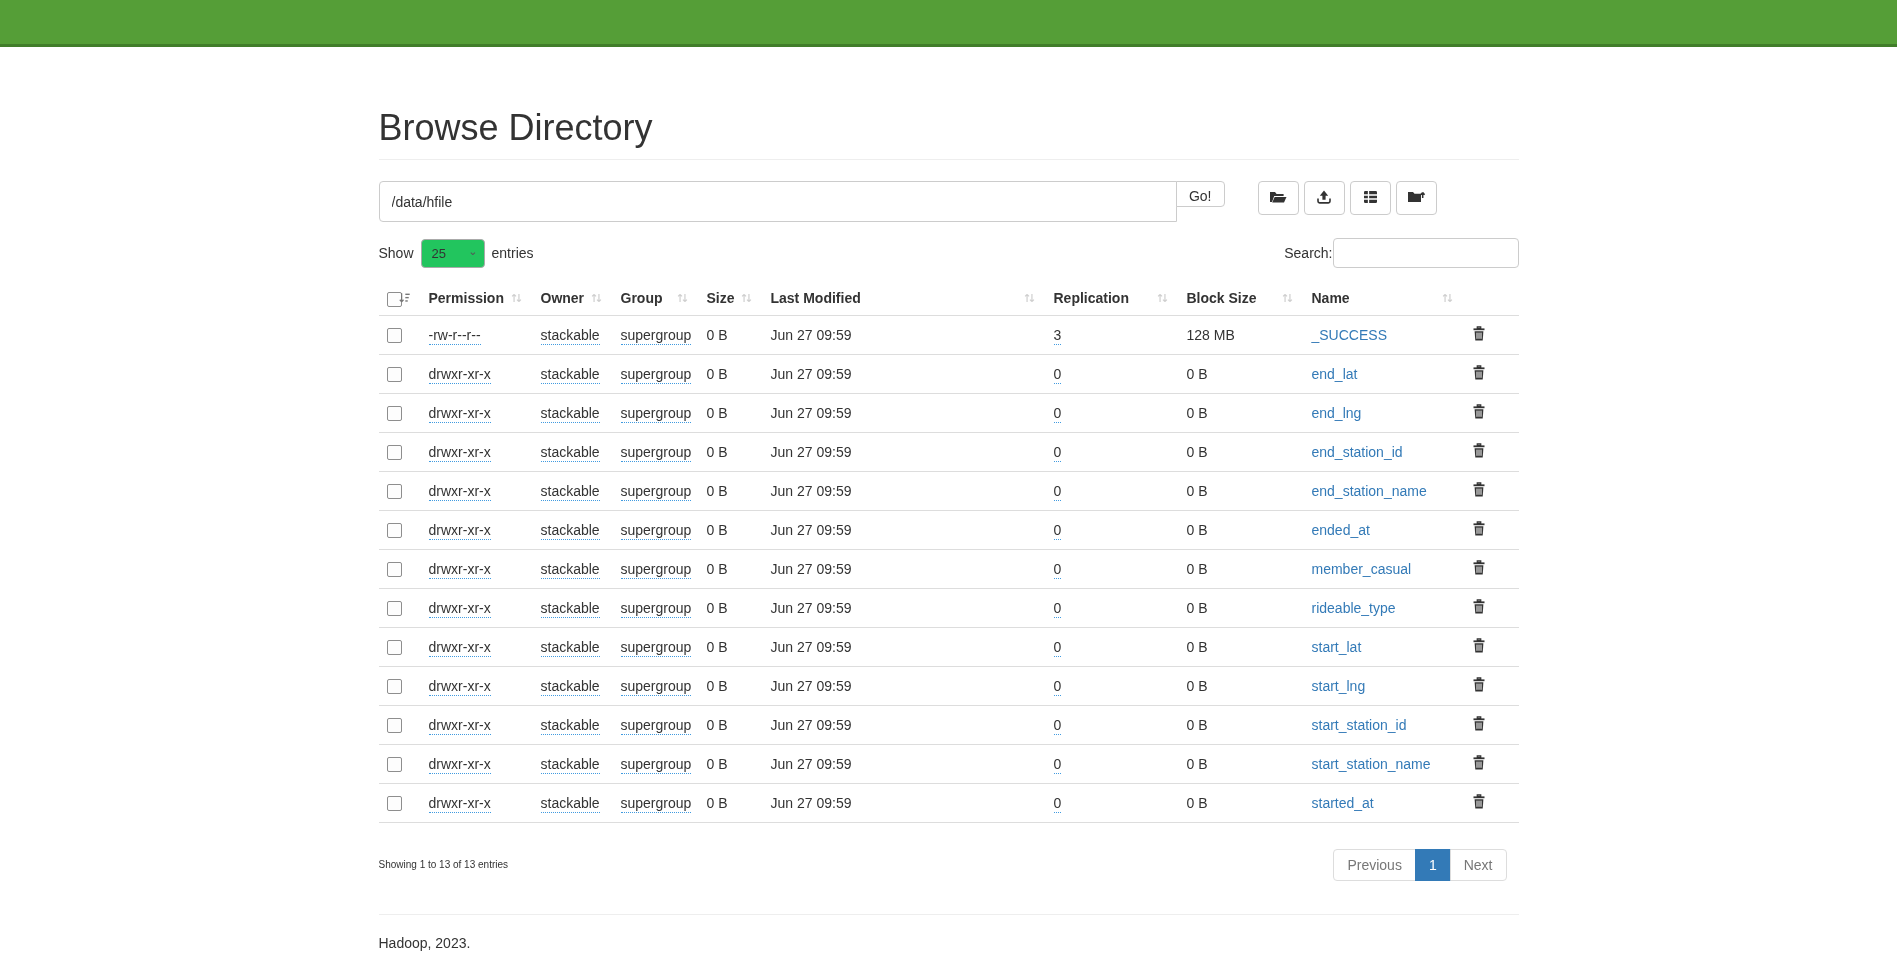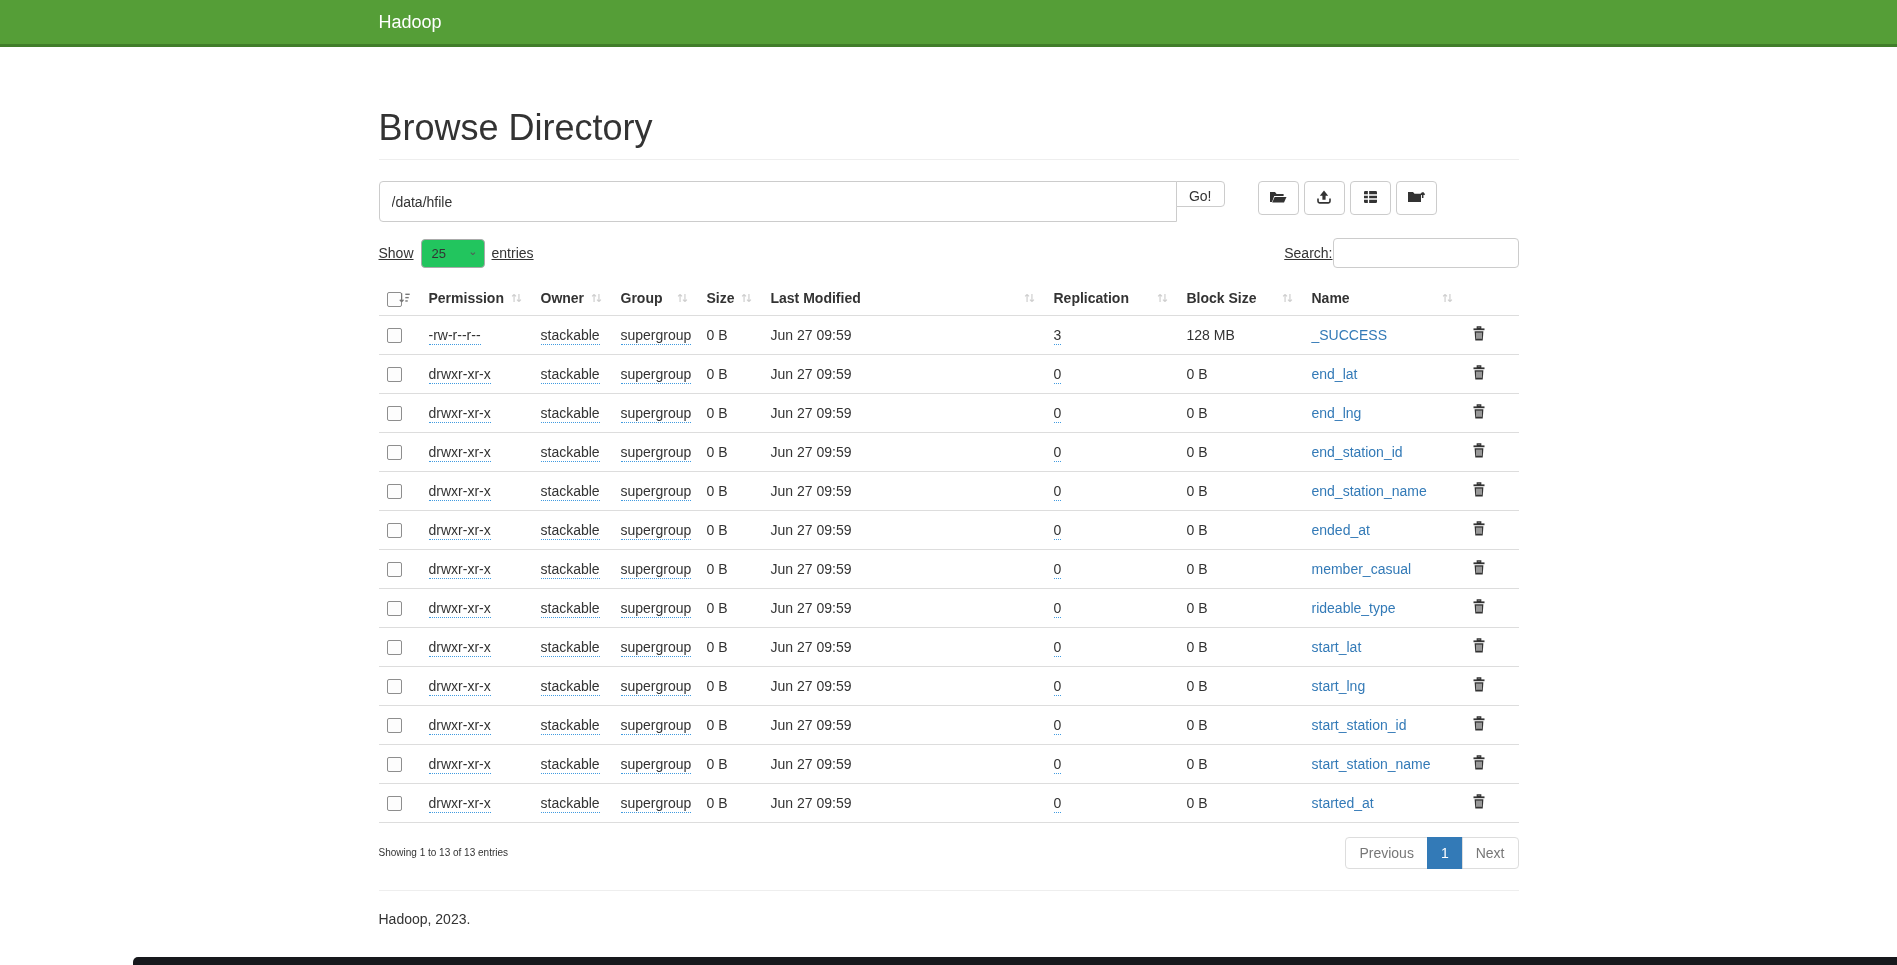--- a/index.html
+++ b/index.html
@@ -18,22 +18,22 @@
   .container{width:1170px;margin:0 auto;padding:0 15px;}
 
   
   .navbar{
     background:var(--navbar-bg);
     border-bottom:3px solid var(--navbar-border);
     height:47px;
   }
   .nav-inner{display:flex;align-items:stretch;height:44px;}
   .brand{
-    color:#fff;font-size:18px;line-height:44px;text-decoration:none;
-    padding-right:18px;white-space:nowrap;
+    color:#fff;font-size:24px;line-height:44px;text-decoration:none;
+    padding-right:18px;white-space:nowrap;margin-top:36px;
   }
   .nav{list-style:none;margin:0;padding:0;display:flex;}
   .nav li{display:flex;}
   .nav a{
     color:rgba(255,255,255,.92);text-decoration:none;font-size:14px;
     line-height:44px;padding:0 13px;white-space:nowrap;display:flex;align-items:center;gap:5px;
   }
   .caret{
     display:inline-block;width:0;height:0;margin-left:2px;
     border-left:4px solid transparent;border-right:4px solid transparent;
@@ -60,21 +60,21 @@
     background:#fff;border:1px solid #ccc;border-radius:0 4px 4px 0;
     cursor:pointer;font-family:inherit;
   }
   .action-btns{display:flex;gap:5px;margin-left:33px;}
   .action-btns button{
     width:41px;height:34px;background:#fff;border:1px solid #ccc;border-radius:4px;
     display:flex;align-items:center;justify-content:center;cursor:pointer;padding:0;
   }
 
   
-  .controls-row{display:flex;justify-content:space-between;align-items:center;margin-top:16px;text-decoration:underline;}
+  .controls-row{display:flex;justify-content:space-between;align-items:center;margin-top:16px;}
   .show-entries{display:flex;align-items:center;gap:7px;}
   .select-wrap{position:relative;display:inline-block;}
   .select-wrap select{
     appearance:none;-webkit-appearance:none;
     width:64px;height:29px;padding:3px 20px 3px 10px;font-size:13px;color:#333;
     border:1px solid #aaa;border-radius:4px;background:#22c55e;font-family:inherit;
   }
   .select-wrap .sel-caret{
     position:absolute;right:7px;top:50%;transform:translateY(-60%);
     pointer-events:none;color:#555;font-size:11px;
@@ -108,21 +108,21 @@
   }
   .editable{
     border-bottom:1px dotted #419be0;cursor:pointer;padding-bottom:1px;
   }
   a.file-link{color:var(--link);text-decoration:none;cursor:pointer;}
   .trash-btn{background:none;border:none;padding:0;cursor:pointer;line-height:0;}
 
   
   .table-footer{display:flex;justify-content:space-between;align-items:center;margin-top:14px;}
   .tf-info{font-size:10px;color:#333;}
-  .pagination{list-style:none;display:flex;margin:0;padding:0;}
+  .pagination{list-style:none;display:flex;margin:12px;padding:0;}
   .pagination li{
     border:1px solid #ddd;background:#fff;color:#777;font-size:14px;
     padding:7px 13px;margin-left:-1px;cursor:pointer;user-select:none;
   }
   .pagination li:first-child{border-radius:4px 0 0 4px;margin-left:0;}
   .pagination li:last-child{border-radius:0 4px 4px 0;}
   .pagination li.active{
     background:var(--pag-active);border-color:var(--pag-active);color:#fff;
   }
 

